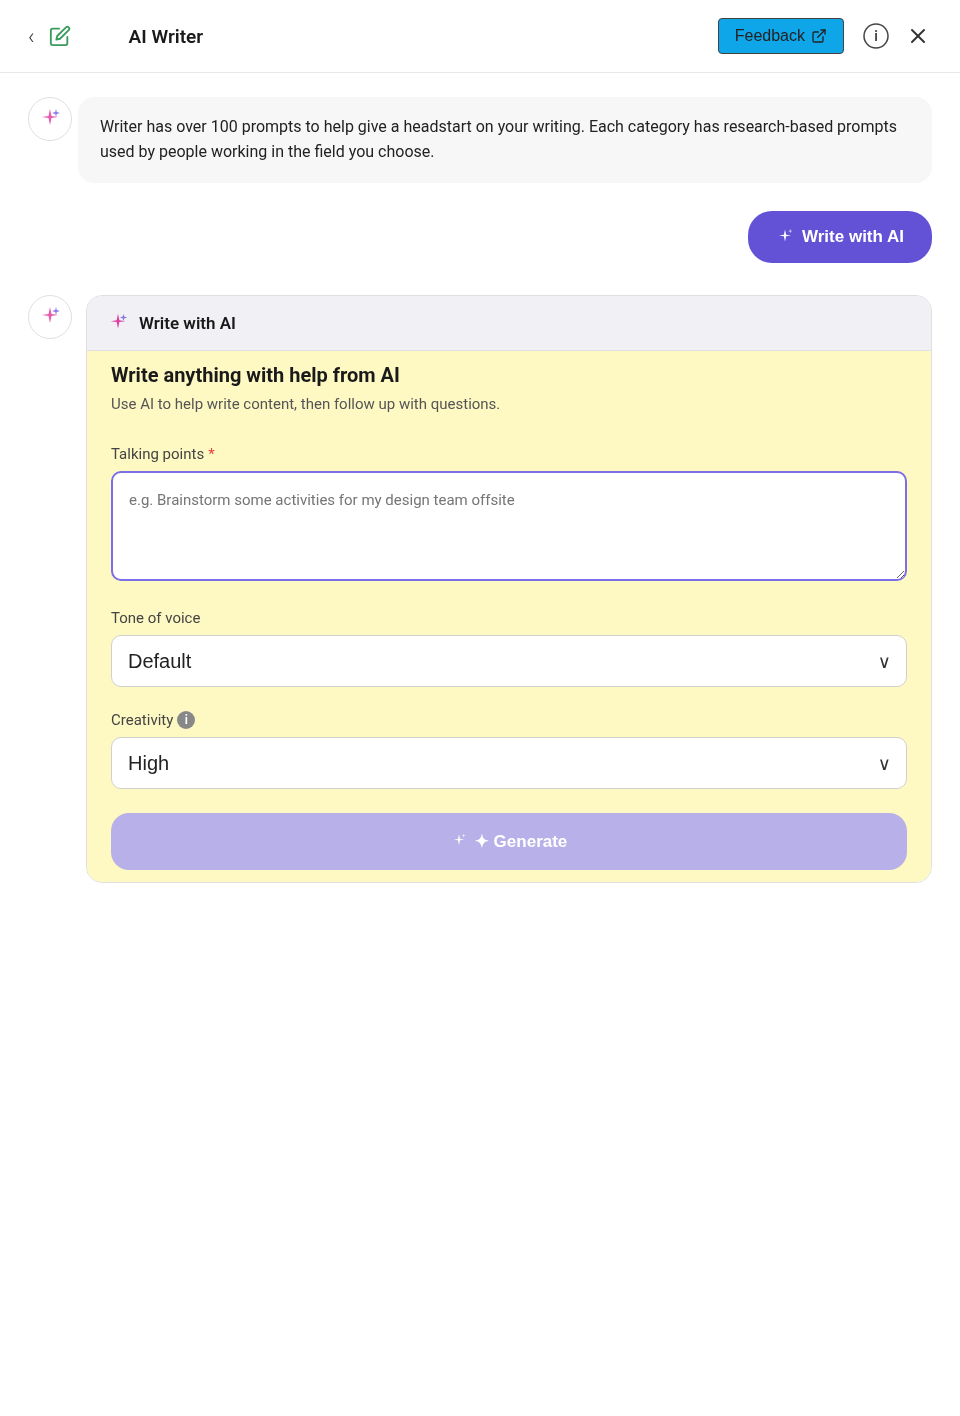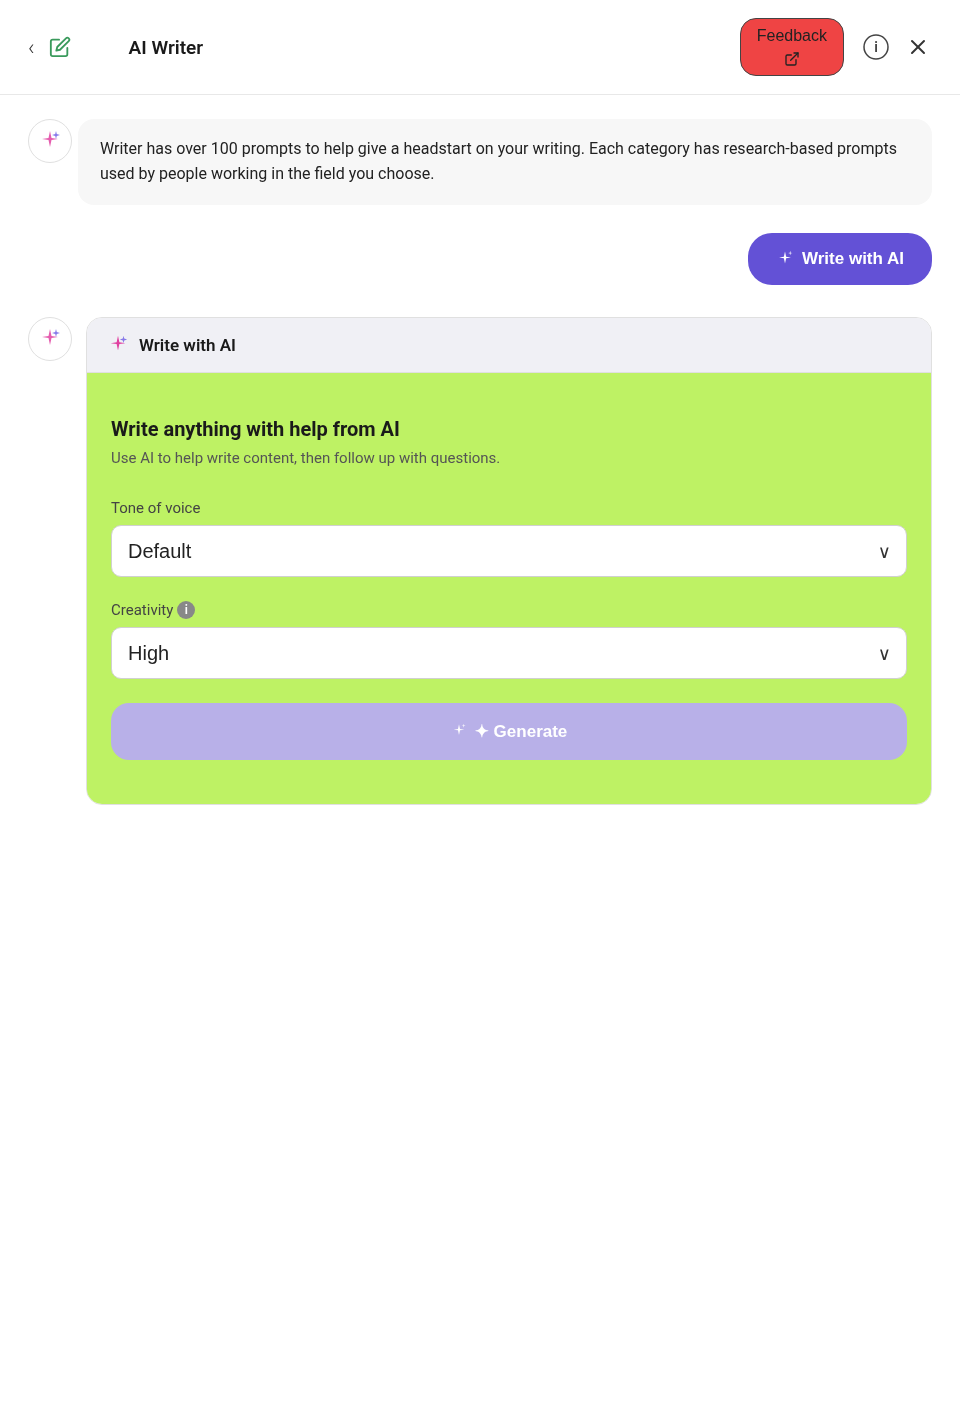--- a/index.html
+++ b/index.html
@@ -50,28 +50,27 @@
       color: #1a1a1a;
       flex: 1;
       margin-left: 48px;
     }
 
     .feedback-btn {
       display: flex;
       align-items: center;
       gap: 6px;
       border: 1.5px solid #444;
-      border-radius: 16px;
+      border-radius: 4px;
       padding: 8px 16px;
       font-size: 16px;
       font-weight: 500;
       color: #222;
       cursor: pointer;
-      background: #ef4444;
-      flex-direction: column;
+      background: #0ea5e9;
     }
 
     .feedback-btn svg {
       width: 16px;
       height: 16px;
     }
 
     .header-info-icon {
       width: 28px;
       height: 28px;
@@ -171,22 +170,22 @@
       display: flex;
       align-items: center;
       gap: 10px;
       font-size: 17px;
       font-weight: 600;
       color: #1a1a1a;
       border-bottom: 1px solid #e0e0e0;
     }
 
     .ai-panel-body {
-      background: #bef264;
-      padding: 44px 24px;
+      background: #fef9c3;
+      padding: 12px 24px;
     }
 
     .form-heading {
       font-size: 20px;
       font-weight: 700;
       color: #1a1a1a;
       margin-bottom: 8px;
     }
 
     .form-subtext {
@@ -367,20 +366,27 @@
             <path d="M18 2 L18.8 5 L22 6 L18.8 7 L18 10 L17.2 7 L14 6 L17.2 5 Z" fill="#7c6de8" opacity="0.9"></path>
           </svg>
         </span>
         <span>Write with AI</span>
       </div>
 
       <div class="ai-panel-body">
         <div class="form-heading">Write anything with help from AI</div>
         <div class="form-subtext">Use AI to help write content, then follow up with questions.</div>
 
+        <div class="form-group">
+          <div class="form-label">
+            <span>Talking points</span>
+            <span class="required">*</span>
+          </div>
+          <textarea class="form-textarea" placeholder="e.g. Brainstorm some activities for my design team offsite" style=""></textarea>
+        </div>
 
         <div class="form-group">
           <div class="form-label">
             <span>Tone of voice</span>
           </div>
           <div class="form-select-wrapper">
             <select class="form-select">
               <option>Default</option>
               <option>Formal</option>
               <option>Casual</option>

